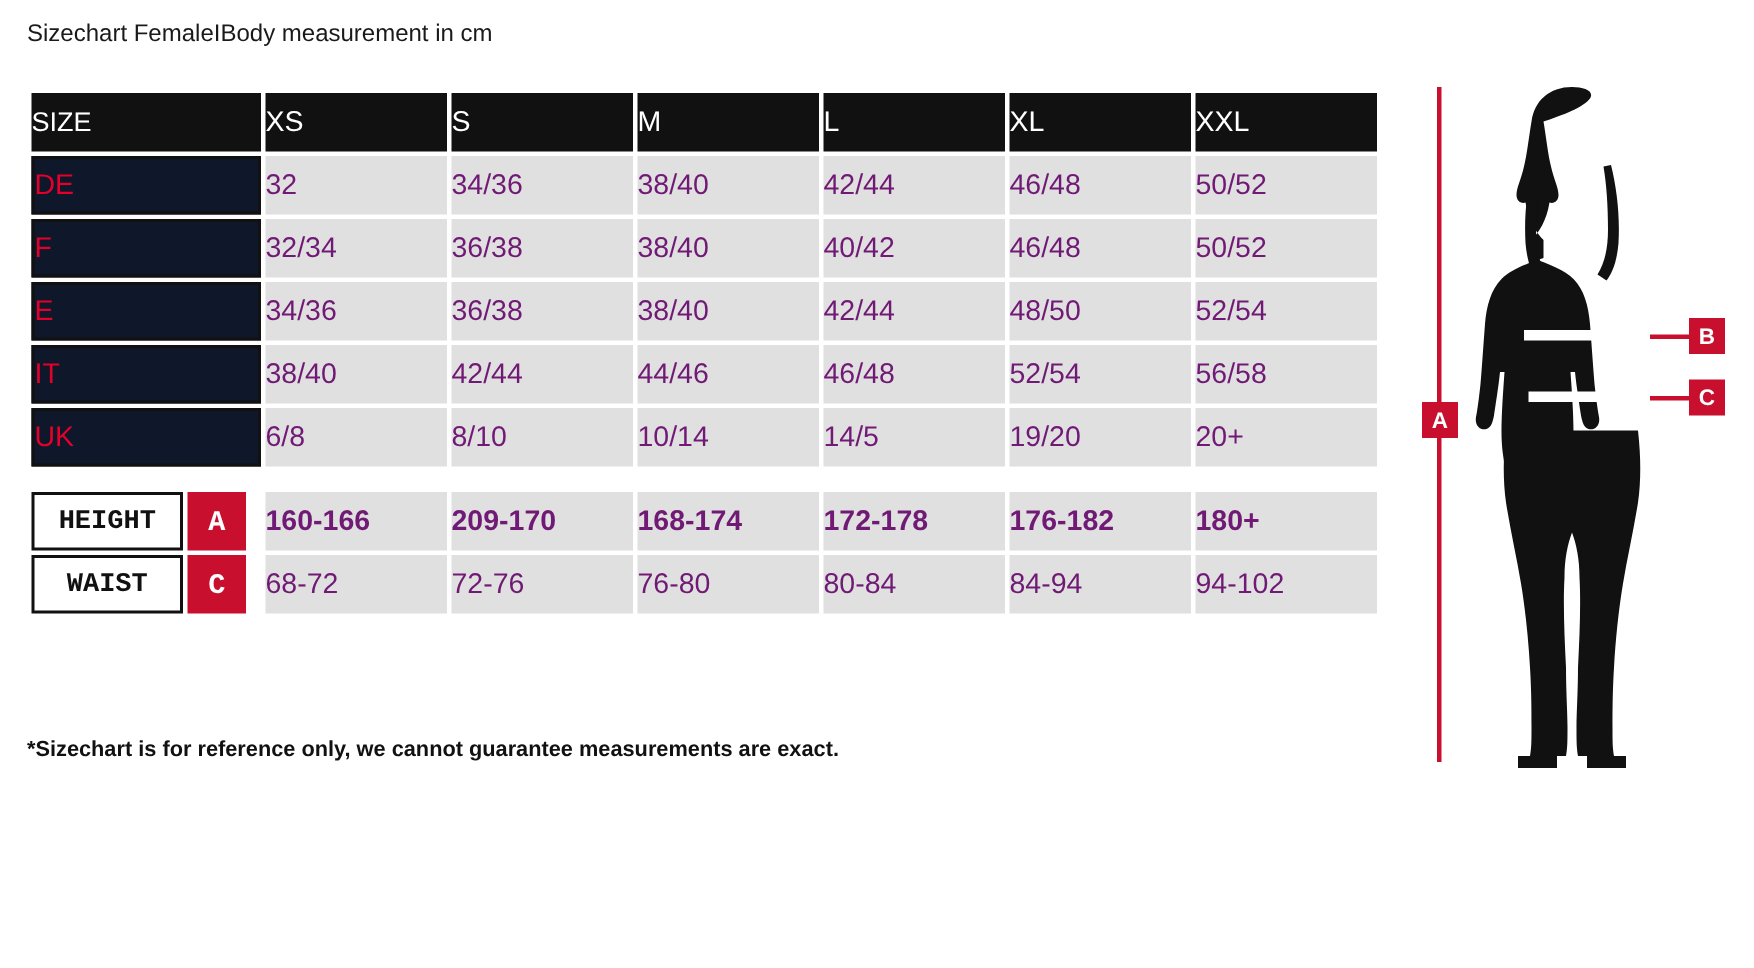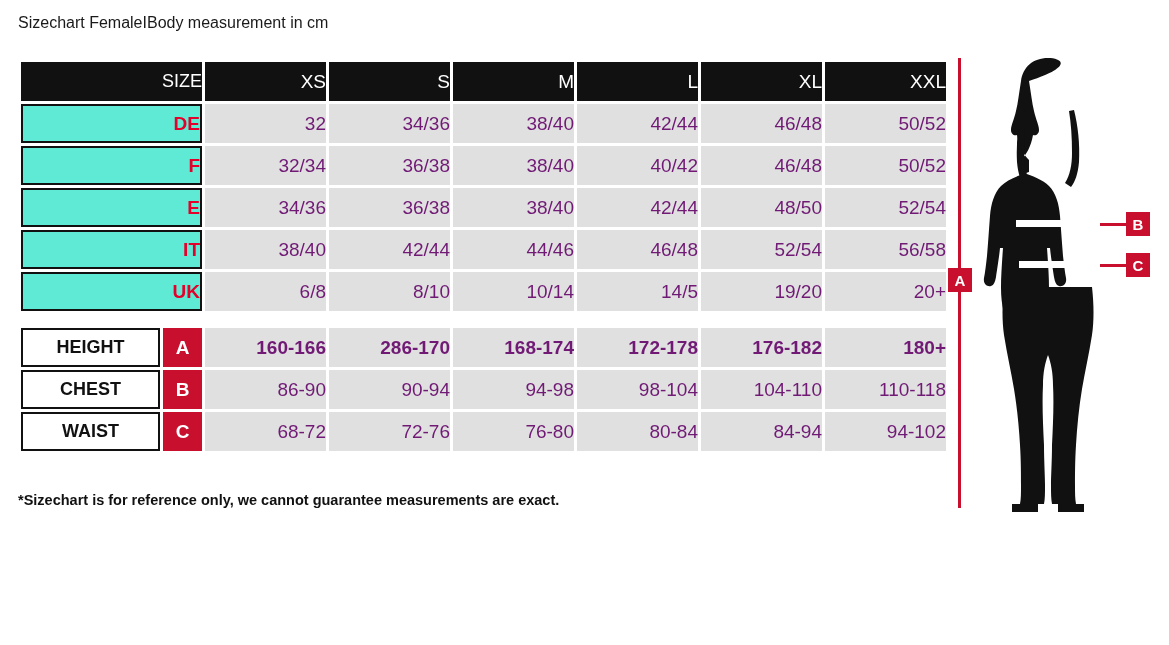--- a/index.html
+++ b/index.html
@@ -36,56 +36,57 @@
     border-spacing: 3px;
     table-layout: fixed;
   }
   #size-table td, #size-table th {
     padding: 0;
     margin: 0;
   }
   .cell {
     height: 39px;
     box-sizing: border-box;
-    text-align: right;
+    text-align: left;
     vertical-align: middle;
     font-size: 19px;
   }
   .col-label { width: 153px; }
   .col-val   { width: 121px; }
 
   .hdr-black {
     background: #111111;
     color: #ffffff;
     font-weight: normal;
     font-size: 19px;
   }
   .hdr-black.size-word { font-size: 18px; }
 
   .label-white {
-    background: #5eead4;
+    background: #0f172a;
     border: 2px solid #111111;
     color: #e4002b;
-    font-weight: bold;
+    font-weight: normal;
     font-size: 19px;
   }
   .val-grey {
     background: #e0e0e0;
     color: #701a75;
     font-weight: normal;
   }
   .val-grey.bold {
     font-weight: bold;
   }
 
   
   .meas-label-wrap {
     display: flex;
     height: 39px;
-    width: 181px;
+    width: 143px;
+    font-family: Liberation Mono, monospace;
   }
   .meas-label {
     flex: 1 1 auto;
     background: #ffffff;
     border: 2px solid #111111;
     box-sizing: border-box;
     display: flex;
     align-items: center;
     justify-content: center;
     font-weight: bold;
@@ -232,39 +233,25 @@
         <td colspan="7"></td>
       </tr>
       <tr>
         <td>
           <div class="meas-label-wrap">
             <div class="meas-label">HEIGHT</div>
             <div class="meas-key">A</div>
           </div>
         </td>
         <td class="cell val-grey col-val bold">160-166</td>
-        <td class="cell val-grey col-val bold">286-170</td>
+        <td class="cell val-grey col-val bold">209-170</td>
         <td class="cell val-grey col-val bold">168-174</td>
         <td class="cell val-grey col-val bold">172-178</td>
         <td class="cell val-grey col-val bold">176-182</td>
         <td class="cell val-grey col-val bold">180+</td>
-      </tr>
-      <tr>
-        <td>
-          <div class="meas-label-wrap">
-            <div class="meas-label">CHEST</div>
-            <div class="meas-key">B</div>
-          </div>
-        </td>
-        <td class="cell val-grey col-val">86-90</td>
-        <td class="cell val-grey col-val">90-94</td>
-        <td class="cell val-grey col-val">94-98</td>
-        <td class="cell val-grey col-val">98-104</td>
-        <td class="cell val-grey col-val">104-110</td>
-        <td class="cell val-grey col-val">110-118</td>
       </tr>
       <tr>
         <td>
           <div class="meas-label-wrap">
             <div class="meas-label">WAIST</div>
             <div class="meas-key">C</div>
           </div>
         </td>
         <td class="cell val-grey col-val">68-72</td>
         <td class="cell val-grey col-val">72-76</td>

